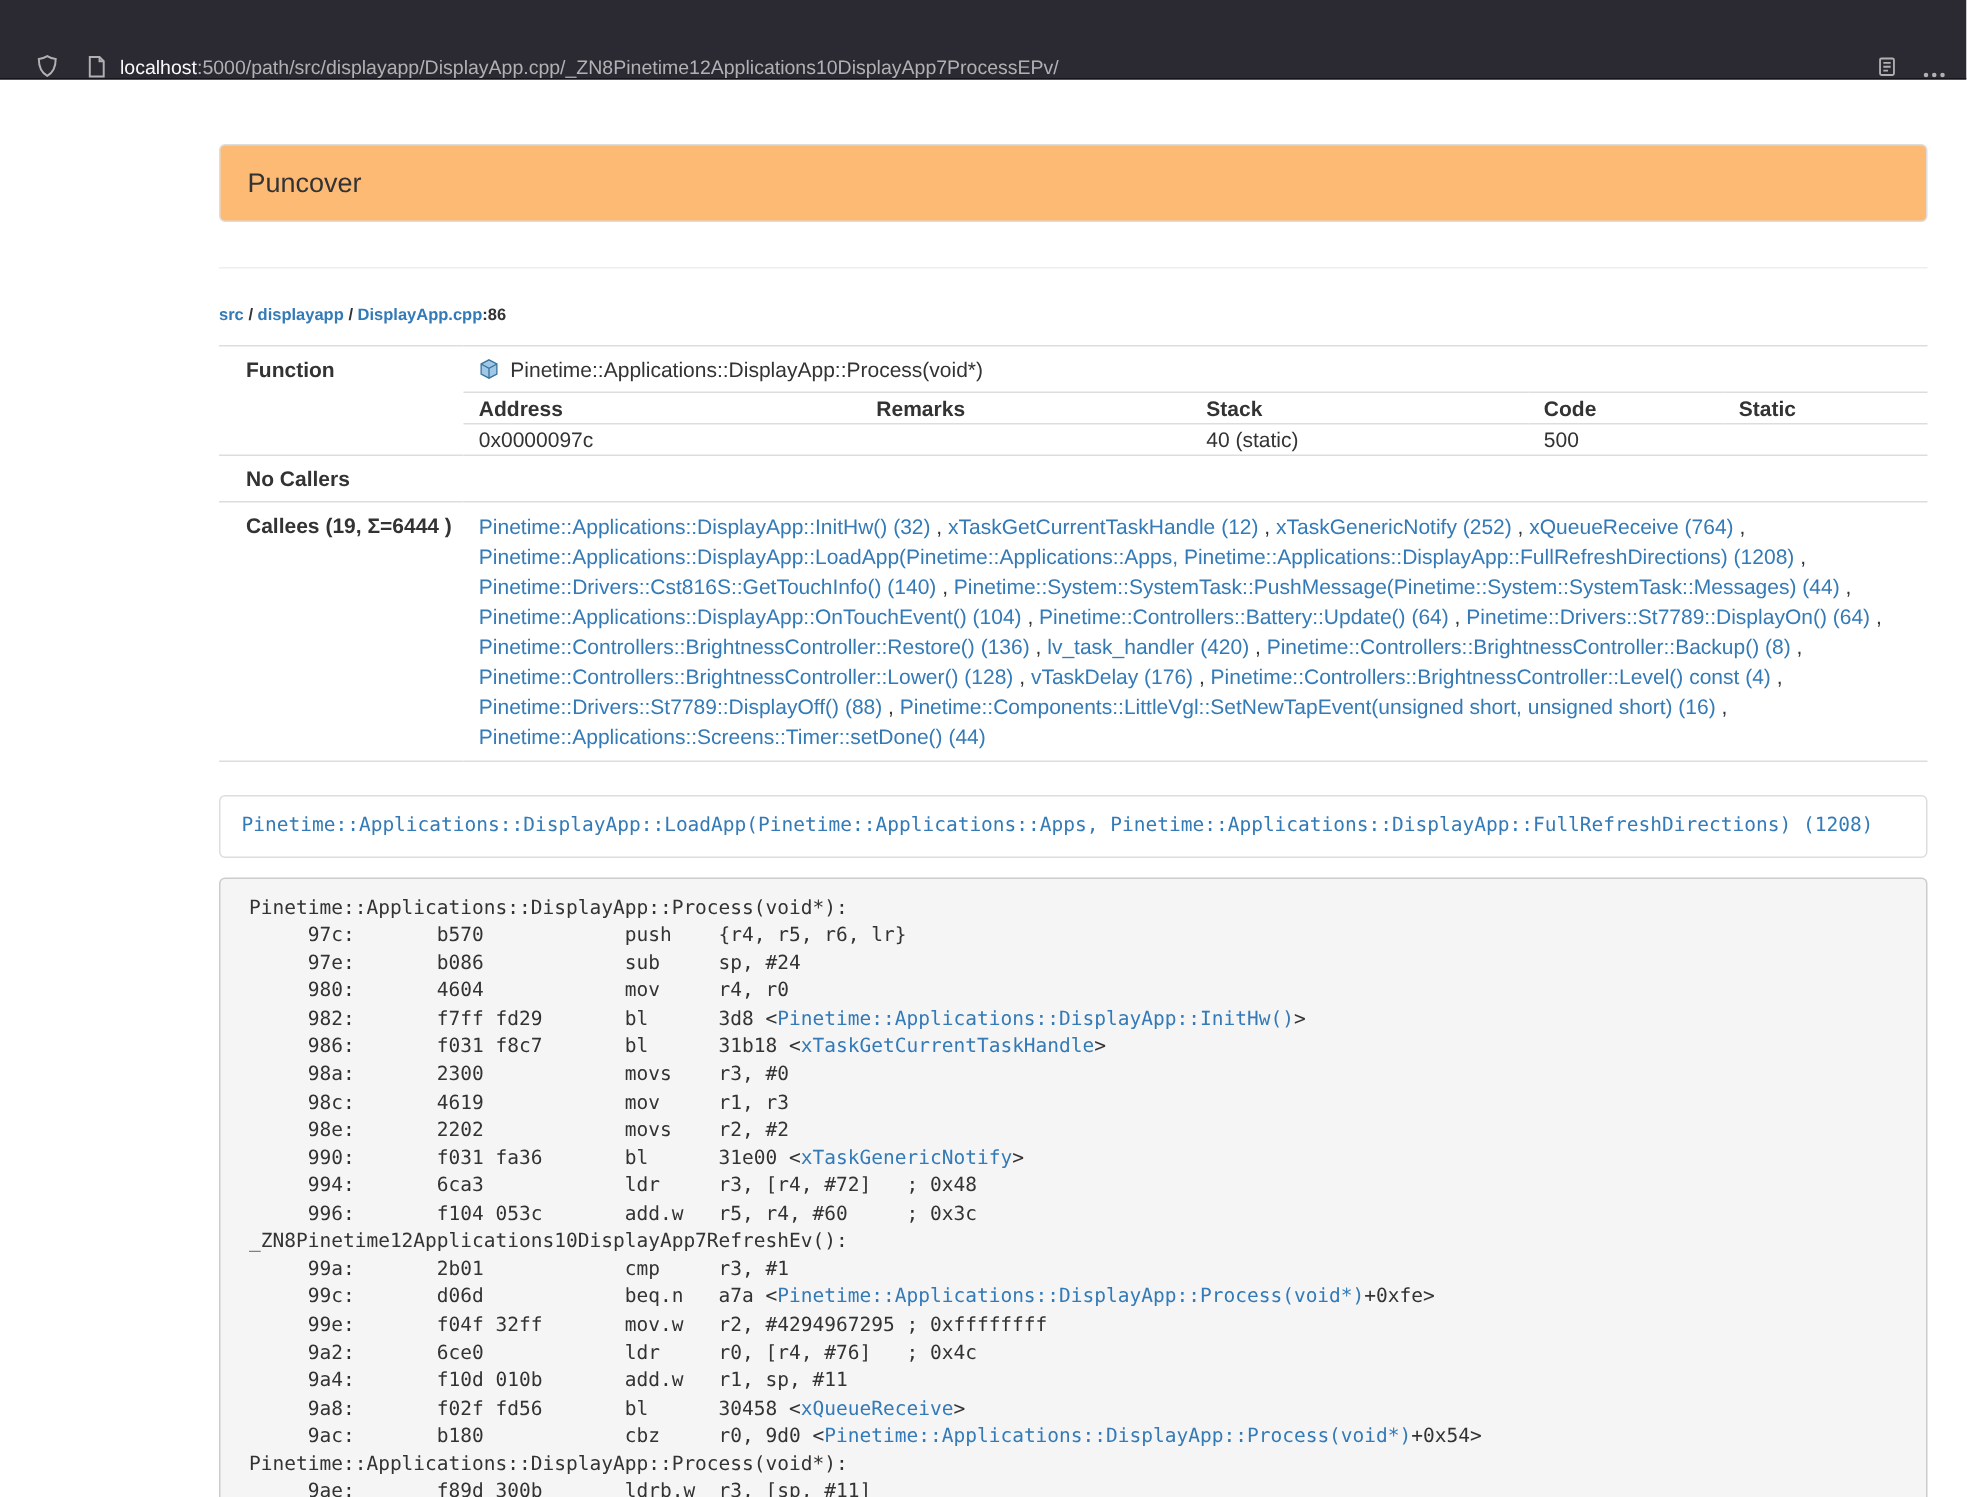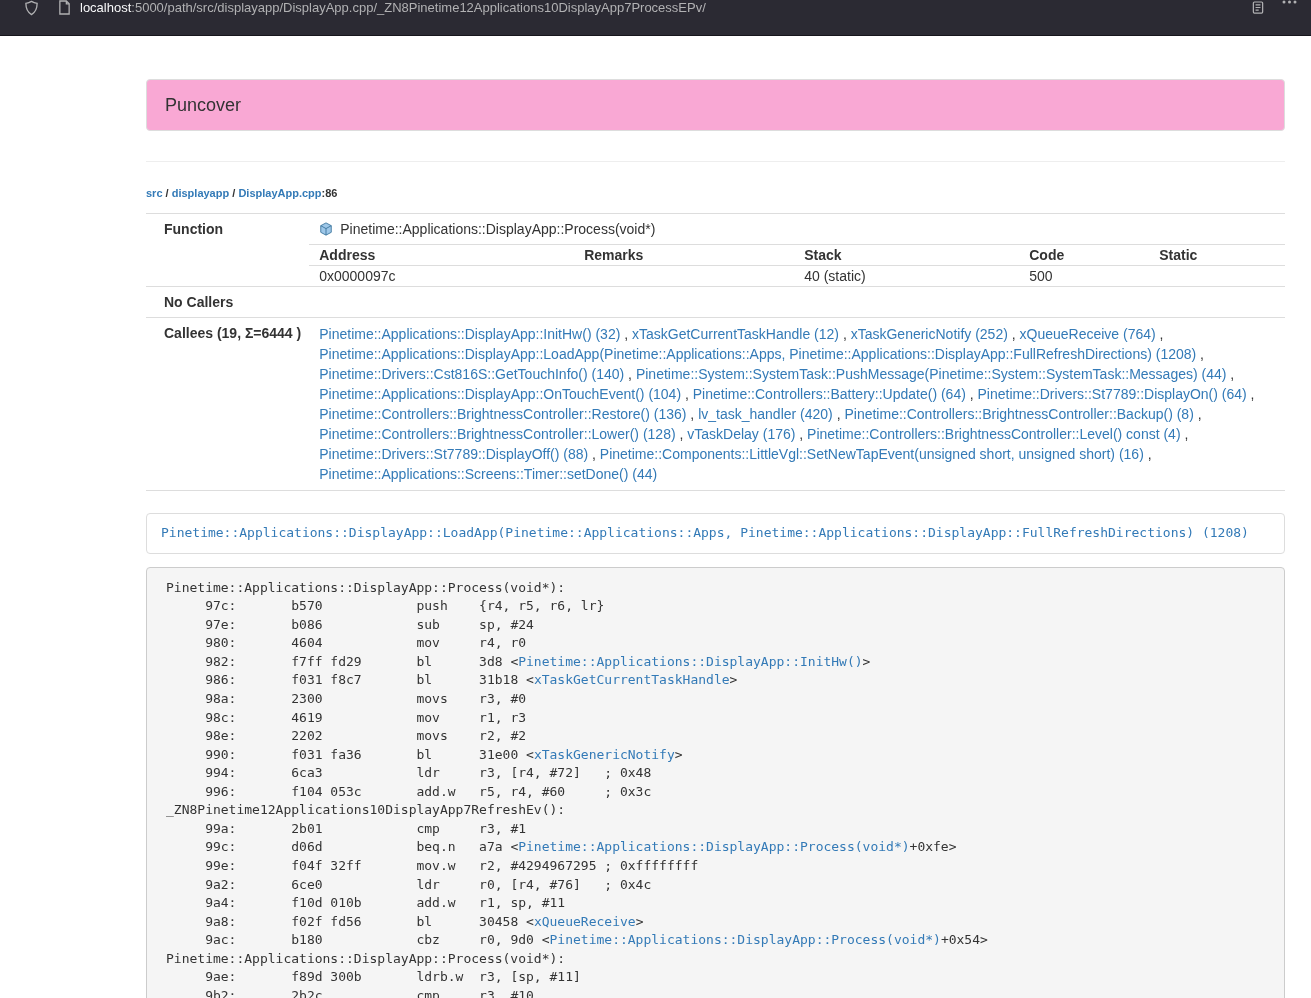--- a/index.html
+++ b/index.html
@@ -1,32 +1,32 @@
 <!DOCTYPE html>
 <html><head>
 <meta charset="utf-8">
 <style>
   *{box-sizing:border-box;margin:0;padding:0}
   html,body{width:1311px;height:998px;overflow:hidden;background:#fff}
   body{font-family:"Liberation Sans",sans-serif;font-size:14px;color:#333}
   a.plink{color:#337ab7;text-decoration:none}
 
   
-  .chrome{height:36px;background:#2b2a33;border-bottom:1px solid #16151c;display:flex;align-items:flex-start;padding:0 12px 0 16px}
+  .chrome{height:53px;background:#2b2a33;border-bottom:1px solid #16151c;display:flex;align-items:flex-end;padding:0 12px 0 16px}
   .ci{display:inline-flex;align-items:center;flex:0 0 auto}
   .shield{margin-left:8px}
   .pagei{margin-left:19px}
   .url{flex:1 1 auto;margin-left:9px;font-size:13px;color:#b1b1b3;white-space:nowrap;overflow:hidden}
   .url .host{color:#f9f9fa}
   .reader{margin-left:10px}
   .dots{margin-left:17px;margin-right:2px}
 
   .container{margin-left:146px;width:1139px}
 
-  .app-panel{margin-top:43px;border:1px solid #ddd;border-radius:4px;background:#f9a8d4}
+  .app-panel{margin-top:43px;border:1px solid #ddd;border-radius:4px;background:#fdba74}
   .app-panel .panel-heading{padding:14px 18px;font-size:18px;line-height:22px;color:#333}
 
   hr.rule{border:none;border-top:1px solid #eee;margin:30px 0 0}
 
   .crumbs{margin:21px 0 9px;font-size:11px;font-weight:bold;line-height:21px}
   .crumbs .crumb-sep{color:#333}
   .crumbs .line-no{color:#333}
 
   table.sym{width:100%;border-collapse:collapse;border-bottom:1px solid #ddd}
   table.sym>tbody>tr>th,table.sym>tbody>tr>td{border-top:1px solid #ddd;vertical-align:top;text-align:left}

